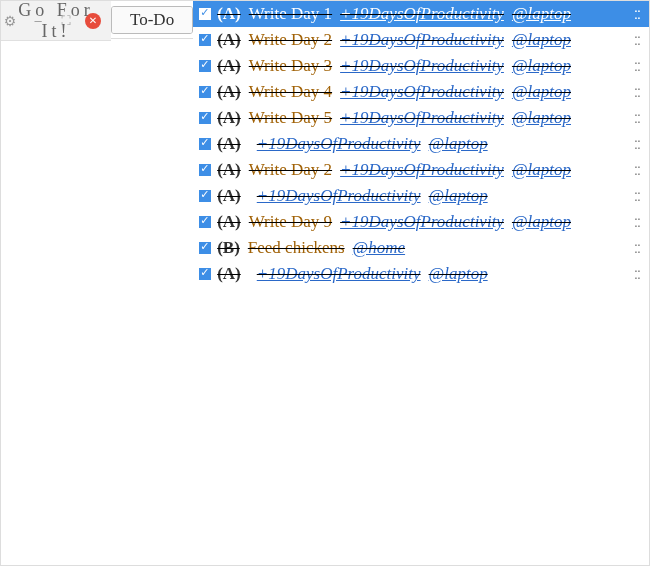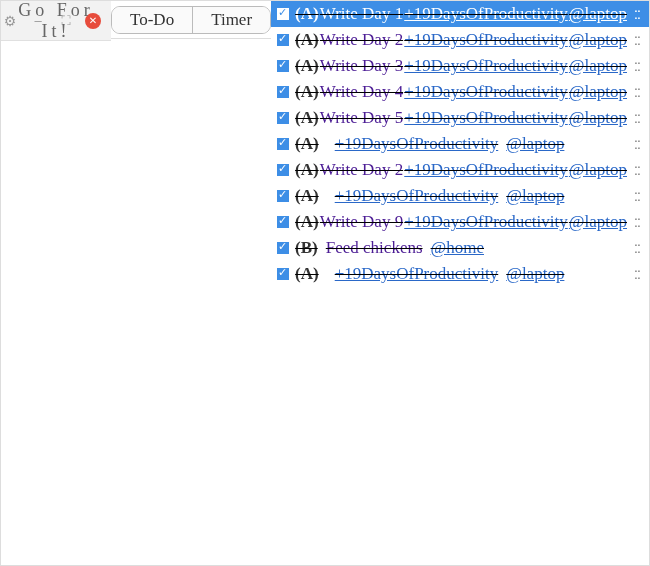--- a/index.html
+++ b/index.html
@@ -62,21 +62,21 @@
   .tabbar {
     height: 38px;
     display: flex;
     align-items: center;
     justify-content: center;
     border-bottom: 1px solid #ddd;
   }
   .tabgroup {
     display: flex;
     border: 1px solid #bbb;
-    border-radius: 9px;
+    border-radius: 3px;
     overflow: hidden;
   }
   .tab {
     padding: 3px 18px;
     font-family: Georgia, "Times New Roman", serif;
     font-size: 17px;
     color: #333;
     background: #fafafa;
     border-right: 1px solid #bbb;
     cursor: pointer;
@@ -137,25 +137,26 @@
     text-decoration-thickness: 1px;
     display: flex;
     gap: 0;
     overflow: hidden;
   }
   .priority {
     font-weight: bold;
     color: #333;
   }
   .task-text {
-    color: #4c1d95;
+    color: #a16207;
   }
   .task-tag, .task-context {
     color: #2a68c8;
     text-decoration: underline;
+    font-style: italic;
   }
   .sp { display:inline-block; width: 8px; }
   .drag-handle {
     margin-left: auto;
     width: 14px;
     flex-shrink: 0;
     color: #888;
     font-size: 11px;
     line-height: 4px;
     letter-spacing: 1px;
@@ -181,21 +182,20 @@
       <div class="ctrl-btn gear">⚙</div>
       <div class="ctrl-btn">–</div>
       <div class="ctrl-btn">⛶</div>
       <div class="close-btn">✕</div>
     </div>
   </div>
 
   <div class="tabbar">
     <div class="tabgroup">
       <div class="tab">To-Do</div>
-      <div class="tab">Timer</div>
     </div>
   </div>
 
   <div class="task-list" id="task-list">
       <div class="task-row selected">
         <span class="checkbox"></span>
         <span class="task-content">
           <span class="priority">(A)</span>
           <span class="sp"></span>
           <span class="task-text">Write Day 1</span>

